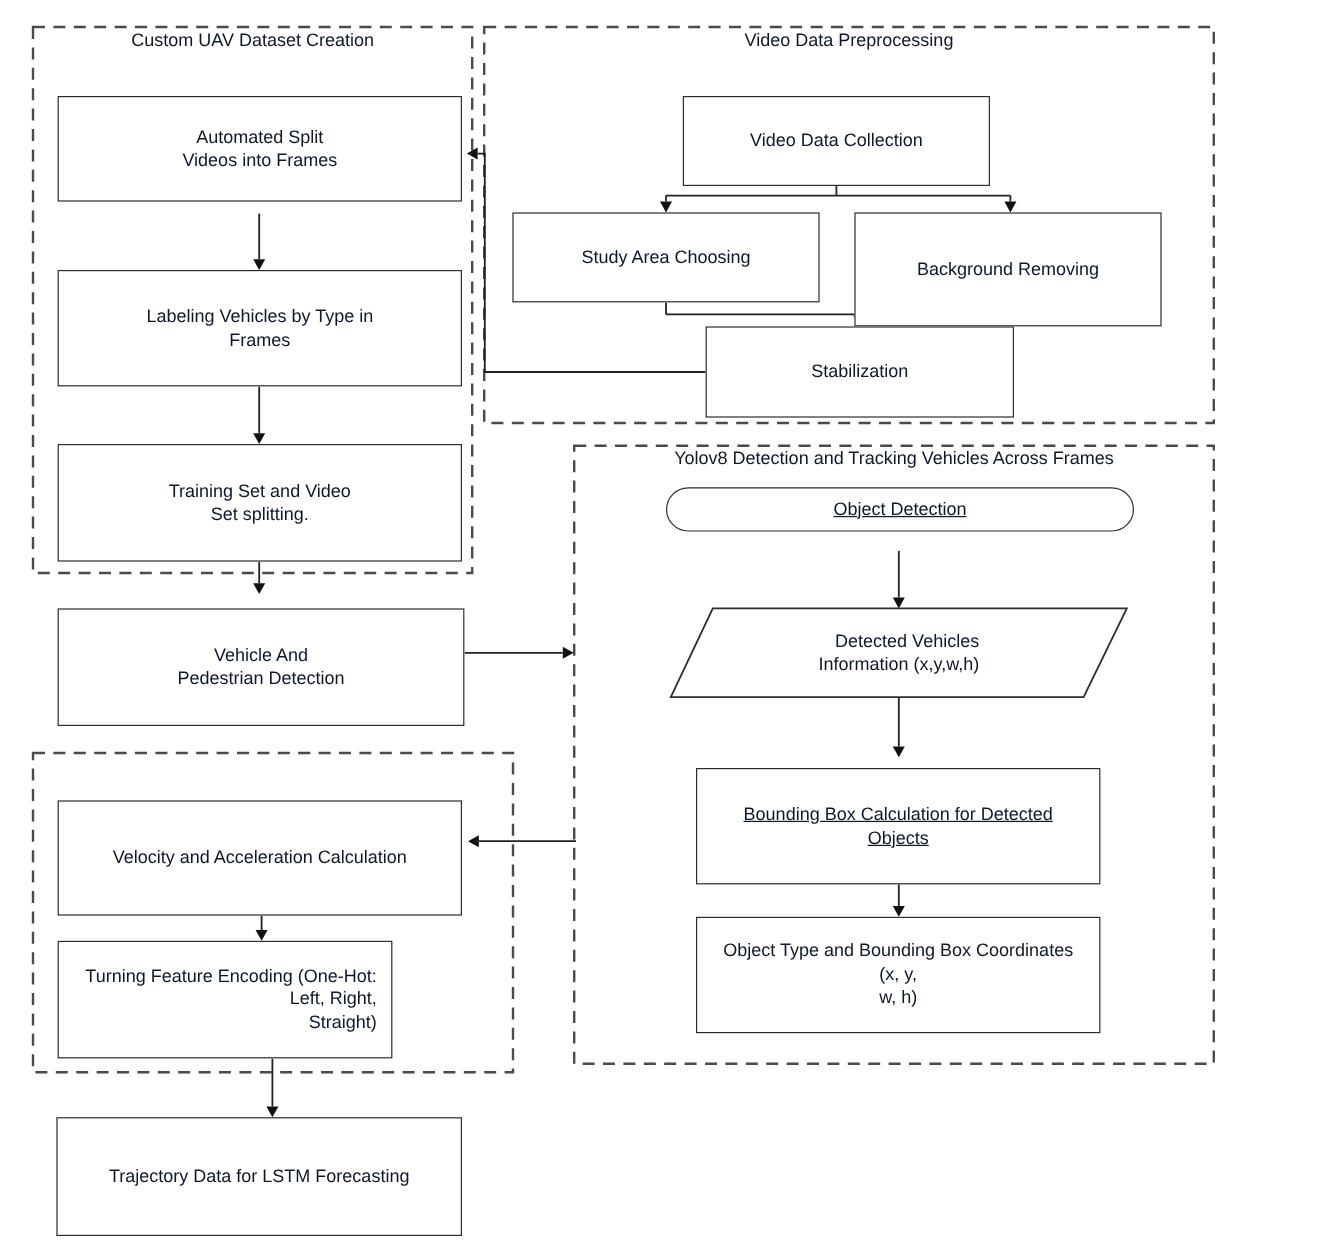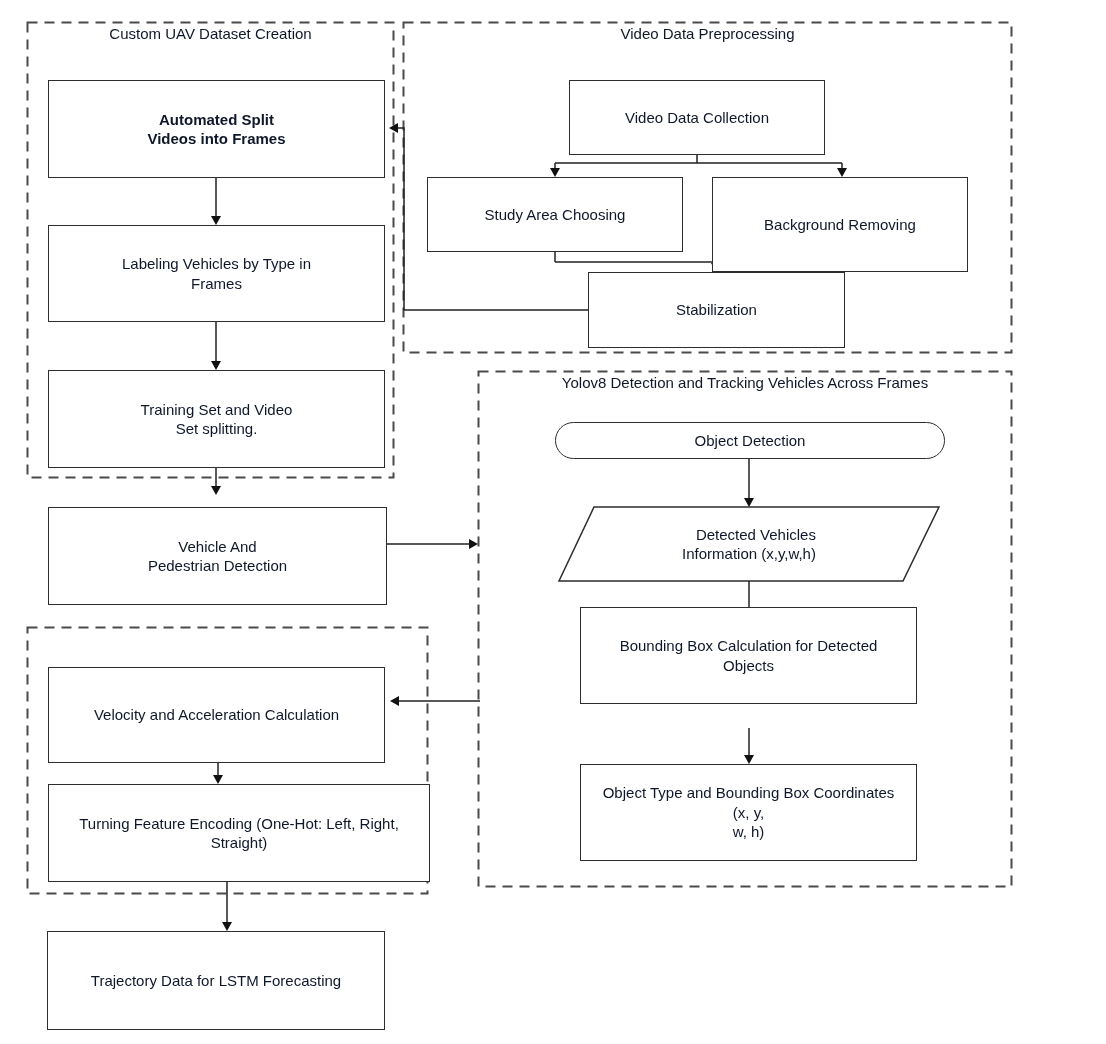--- a/index.html
+++ b/index.html
@@ -129,40 +129,40 @@
     <g>
       <path class="wire" d="M227 882 V922"></path>
       <polygon class="head" points="227,931 222,922 232,922"></polygon>
     </g>
   </svg>
 
   <div class="group-title" style="left:27px; top:25px; width:367px;">Custom UAV Dataset Creation</div>
   <div class="group-title" style="left:403px; top:25px; width:609px;">Video Data Preprocessing</div>
   <div class="group-title" style="left:478px; top:374px; width:534px;">Yolov8 Detection and Tracking Vehicles Across Frames</div>
 
-  <div class="box" style="left:48px; top:80px; width:337px; height:98px;font-weight:bold;">Automated Split
+  <div class="box" style="left:48px; top:80px; width:337px; height:88px;">Automated Split
 Videos into Frames</div>
   <div class="box" style="left:48px; top:225px; width:337px; height:97px;">Labeling Vehicles by Type in
 Frames</div>
   <div class="box" style="left:48px; top:370px; width:337px; height:98px;">Training Set and Video
 Set splitting.</div>
   <div class="box" style="left:48px; top:495px; width:339px; height:98px;margin-top:12px;">Vehicle And
 Pedestrian Detection</div>
 
   <div class="box" style="left:569px; top:80px; width:256px; height:75px;">Video Data Collection</div>
   <div class="box" style="left:427px; top:177px; width:256px; height:75px;">Study Area Choosing</div>
   <div class="box" style="left:712px; top:177px; width:256px; height:95px;">Background Removing</div>
   <div class="box" style="left:588px; top:272px; width:257px; height:76px;">Stabilization</div>
 
-  <div class="box stadium" style="left:555px; top:422px; width:390px; height:37px;">Object Detection</div>
+  <div class="box stadium" style="left:555px; top:406px; width:390px; height:37px;text-decoration:underline;">Object Detection</div>
   <div class="shape-label" style="left:559px; top:507px; width:380px; height:74px;">Detected Vehicles
 Information (x,y,w,h)</div>
-  <div class="box" style="left:580px; top:607px; width:337px; height:97px;">Bounding Box Calculation for Detected Objects</div>
+  <div class="box" style="left:580px; top:640px; width:337px; height:97px;text-decoration:underline;">Bounding Box Calculation for Detected Objects</div>
   <div class="box" style="left:580px; top:764px; width:337px; height:97px;">Object Type and Bounding Box Coordinates (x, y,
 w, h)</div>
 
   <div class="box" style="left:48px; top:667px; width:337px; height:96px;">Velocity and Acceleration Calculation</div>
-  <div class="box" style="left:48px; top:784px; width:382px; height:98px;">Turning Feature Encoding (One-Hot: Left, Right,
+  <div class="box" style="left:48px; top:784px; width:279px; height:98px;text-align:right;">Turning Feature Encoding (One-Hot: Left, Right,
 Straight)</div>
 
   <div class="box" style="left:47px; top:931px; width:338px; height:99px;">Trajectory Data for LSTM Forecasting</div>
 
 </div>
 
 </body></html>

